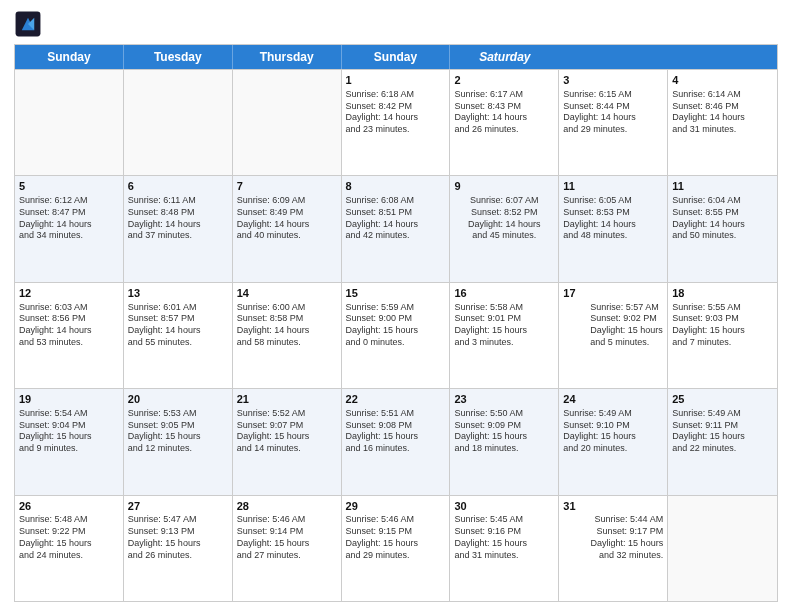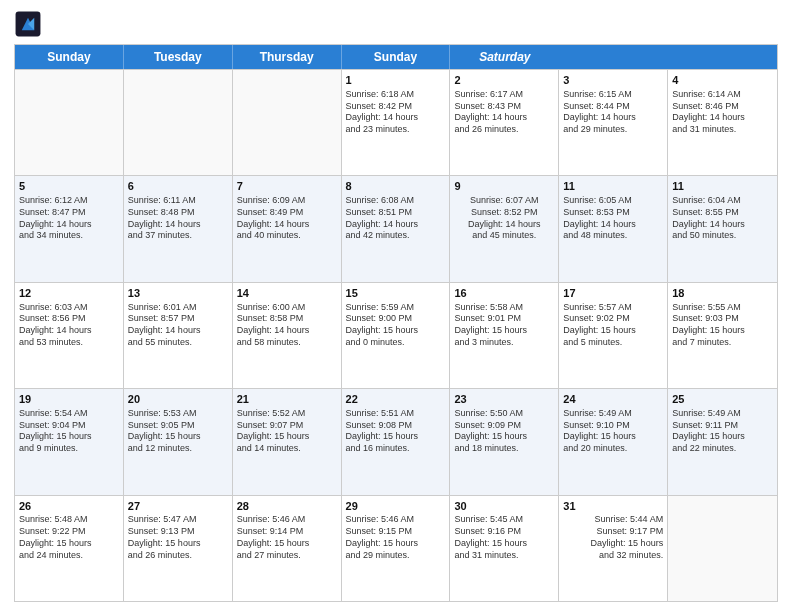--- a/index.html
+++ b/index.html
@@ -256,21 +256,21 @@
           </div>
           <div class="cal-cell">
             <div class="day-num">16</div>
             <div class="cell-info" style="white-space: pre-line;">Sunrise: 5:58 AM
 Sunset: 9:01 PM
 Daylight: 15 hours
 and 3 minutes.</div>
           </div>
           <div class="cal-cell">
             <div class="day-num">17</div>
-            <div class="cell-info" style="white-space: pre-line;">Sunrise: 5:57 AM
+            <div class="cell-info" style="white-space: pre-line; margin-left: 27px;">Sunrise: 5:57 AM
 Sunset: 9:02 PM
 Daylight: 15 hours
 and 5 minutes.</div>
           </div>
           <div class="cal-cell">
             <div class="day-num">18</div>
             <div class="cell-info" style="white-space: pre-line;">Sunrise: 5:55 AM
 Sunset: 9:03 PM
 Daylight: 15 hours
 and 7 minutes.</div>

